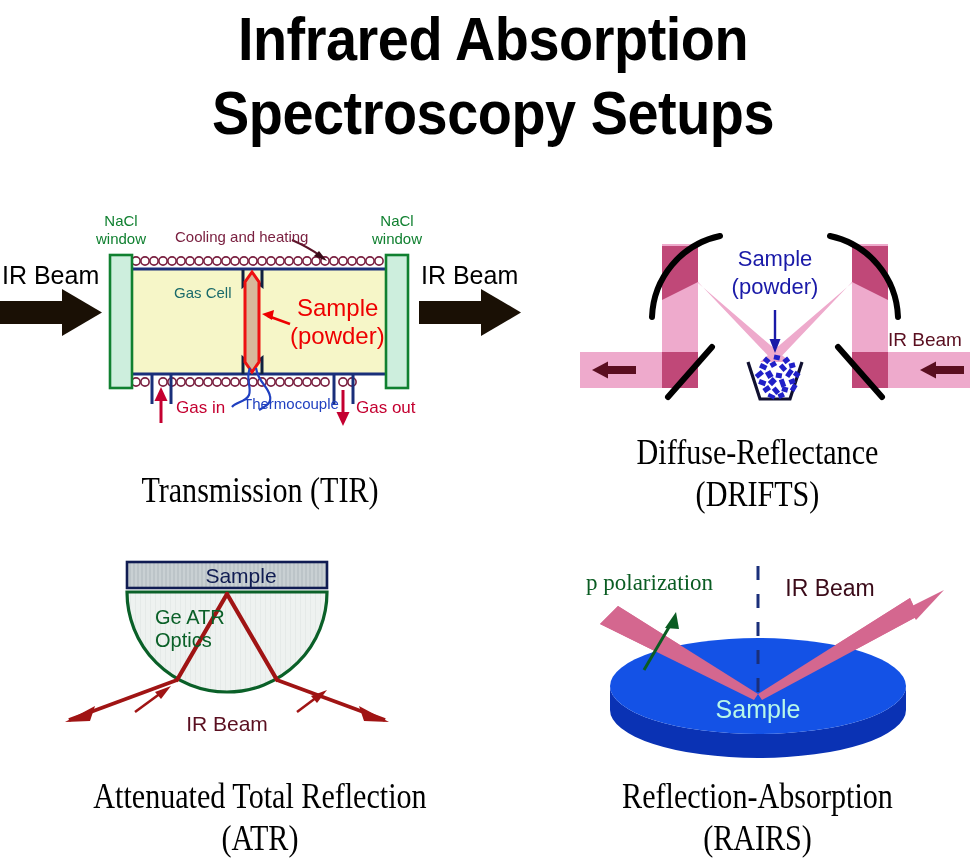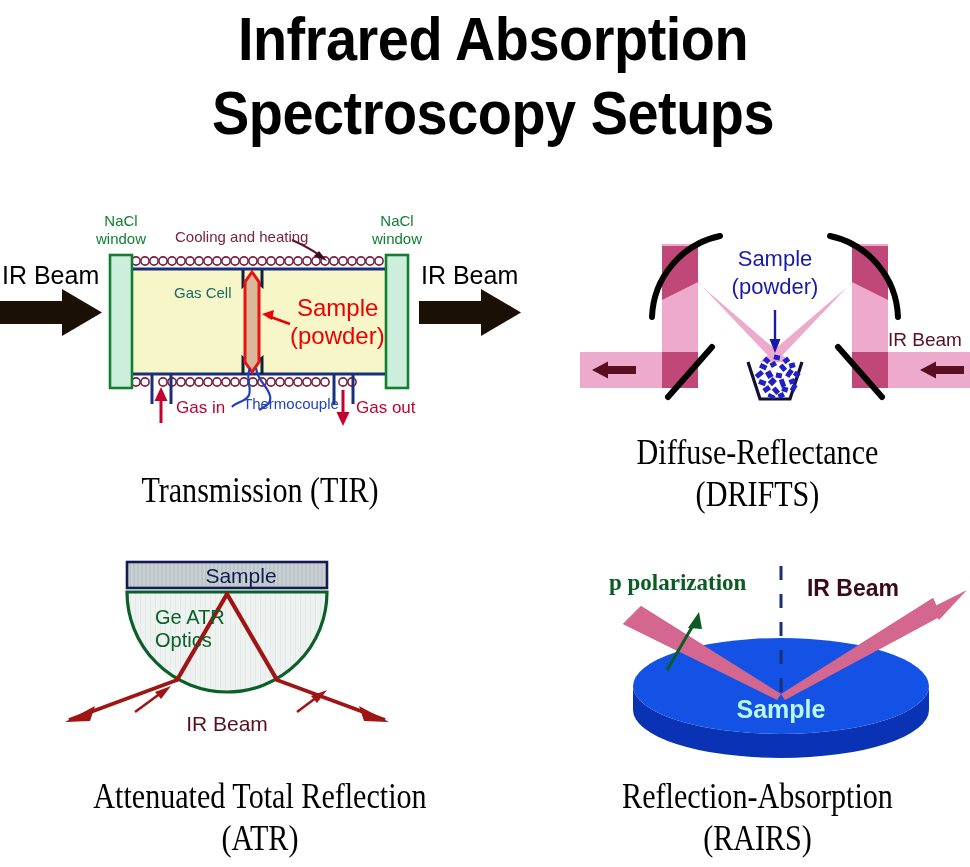--- a/index.html
+++ b/index.html
@@ -315,21 +315,21 @@
     <polygon points="272,138 256,144 262,151" fill="#a01414"></polygon>
   </g>
 
   <text class="lbl" x="186" y="31" font-size="21" fill="#101c52" text-anchor="middle">Sample</text>
   <text class="lbl" x="100" y="72" font-size="20" fill="#0a6028">Ge ATR</text>
   <text class="lbl" x="100" y="95" font-size="20" fill="#0a6028">Optics</text>
   <text class="lbl" x="172" y="179" font-size="21" fill="#5a0f20" text-anchor="middle">IR Beam</text>
 </svg>
 </div>
 
-<div class="panel" id="panel-rairs" style="left:595px;top:560px;width:375px;height:200px;font-weight:bold;">
+<div class="panel" id="panel-rairs" style="left:572px;top:560px;width:375px;height:200px;">
 <svg width="375" height="200" viewBox="0 0 375 200" xmlns="http://www.w3.org/2000/svg">
 
   <polygon points="28,64 46,46 186,134 182,140" fill="#d4678f"></polygon>
 
   <polygon points="186,134 190,140 346,56 338,38" fill="#d4678f"></polygon>
 
   <polygon points="372,30 336,48 344,60" fill="#d4678f"></polygon>
 
   <path d="M38 126 A148 48 0 0 0 334 126 L334 150 A148 48 0 0 1 38 150 Z" fill="#0a32b4"></path>
 

